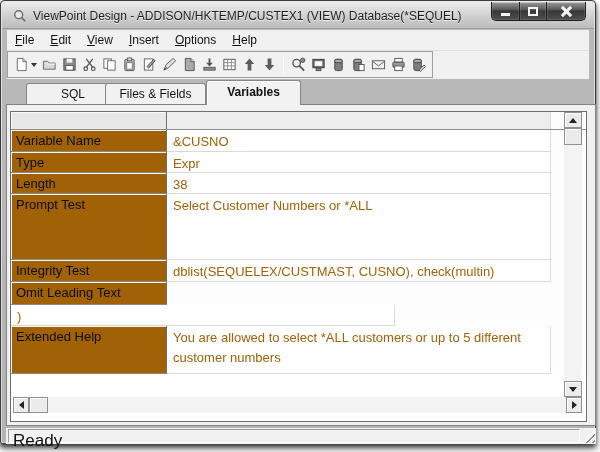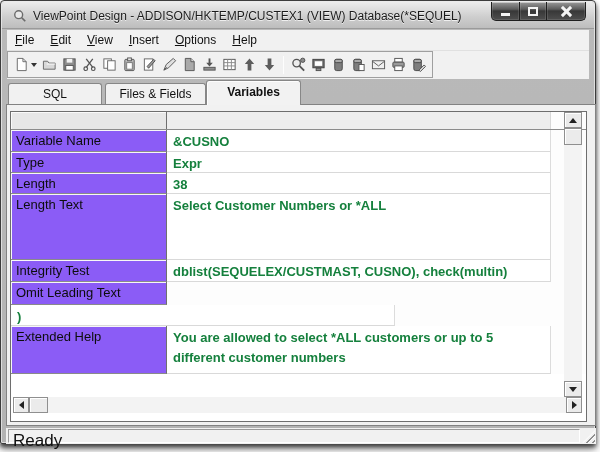--- a/index.html
+++ b/index.html
@@ -56,44 +56,44 @@
   .tbtn svg { display:block; }
 
   
   .tabstrip { position:absolute; left:5px; top:79px; right:5px; height:25px; }
   .tab { position:absolute; text-align:center; font-size:12px; color:#111;
     background:#f1f1f1; border:1px solid #878787; border-bottom:none;
     border-radius:3px 3px 0 0; }
   .tab.inactive { top:3px; height:22px; line-height:21px; z-index:1; }
   .tab.active { top:0; height:25px; line-height:23px; font-weight:bold; z-index:5;
     background:#f2f2f2; box-shadow:inset 1px 1px 0 #fdfdfd; }
-  .tab-sql { left:2px; width:94px; }
+  .tab-sql { left:20px; width:94px; }
   .tab-ff  { left:99px; width:101px; }
   .tab-var { left:200px; width:95px; }
 
   
   .tabpage { position:absolute; left:5px; top:103px; width:590px; height:322px;
     background:#f1f1f1; border:1px solid #828282; z-index:2; }
   .grid-panel { position:absolute; left:3px; top:6px; width:577px; height:311px;
     background:#fff; border:1px solid #6e6e6e; }
 
   .grid-header { position:absolute; left:0; top:0; width:575px; height:18px;
     background:#eeeeee; border-bottom:1px solid #8c8c8c; display:flex; }
   .gh-label { width:156px; background:#e7e7e7; border-right:1px solid #6f6f6f;
     box-shadow:inset 1px 1px 0 #fafafa; }
   .gh-value { width:384px; border-right:1px solid #d8d8d8; }
 
   .grid-rows { position:absolute; left:0; top:18px; width:575px; }
   .grow { display:flex; overflow:hidden; }
-  .gcell-l { width:156px; background:#8b5cf6; border-right:1px solid #6f6f6f;
+  .gcell-l { width:156px; background:#a16207; border-right:1px solid #6f6f6f;
     border-bottom:1px solid #8a8a8a; box-shadow:inset 1px 1px 0 #f7f7f7;
     font-size:13px; color:#0d0d0d; padding:3px 4px 0 5px; }
   .gcell-v { width:384px; background:#fff; border-right:1px solid #dcdcdc;
-    border-bottom:1px solid #d9d9d9; font-size:13px; color:#15803d;
-    padding:2px 5px 0 6px; line-height:20px; overflow:hidden;font-weight:bold; }
+    border-bottom:1px solid #d9d9d9; font-size:13px; color:#a16207;
+    padding:2px 5px 0 6px; line-height:20px; overflow:hidden; }
   .gstrip { flex:1; background:#fdfdfd; }
   .h22{height:22px} .h21{height:21px} .h23{height:23px} .h66{height:66px} .h48{height:48px}
 
   
   .vscroll { position:absolute; left:553px; top:0; width:18px; height:285px; background:#f3f3f3; }
   .hscroll { position:absolute; left:2px; top:285px; width:569px; height:16px; background:#f3f3f3; }
   .sbtn, .sthumb { background:#ebebeb; border:1px solid #8f8f8f;
     box-shadow:inset 1px 1px 0 #fff; position:absolute;
     display:flex; align-items:center; justify-content:center; }
   .vscroll .sbtn { width:18px; height:16px; left:0; }
@@ -308,21 +308,21 @@
           <div class="gcell-l">Type</div>
           <div class="gcell-v">Expr</div>
           <div class="gstrip"></div>
         </div>
         <div class="grow h21">
           <div class="gcell-l">Length</div>
           <div class="gcell-v">38</div>
           <div class="gstrip"></div>
         </div>
         <div class="grow h66">
-          <div class="gcell-l">Length Text</div>
+          <div class="gcell-l">Prompt Test</div>
           <div class="gcell-v">Select Customer Numbers or *ALL</div>
           <div class="gstrip"></div>
         </div>
         <div class="grow h22">
           <div class="gcell-l">Integrity Test</div>
           <div class="gcell-v">dblist(SEQUELEX/CUSTMAST, CUSNO), check(multin)</div>
           <div class="gstrip"></div>
         </div>
         <div class="grow h23">
           <div class="gcell-l">Omit Leading Text</div>

